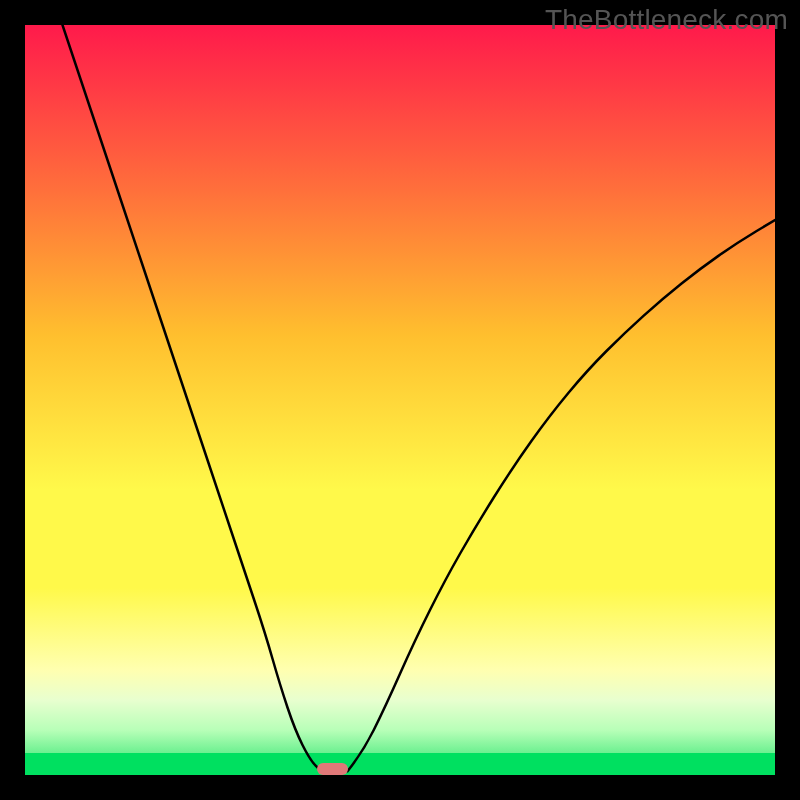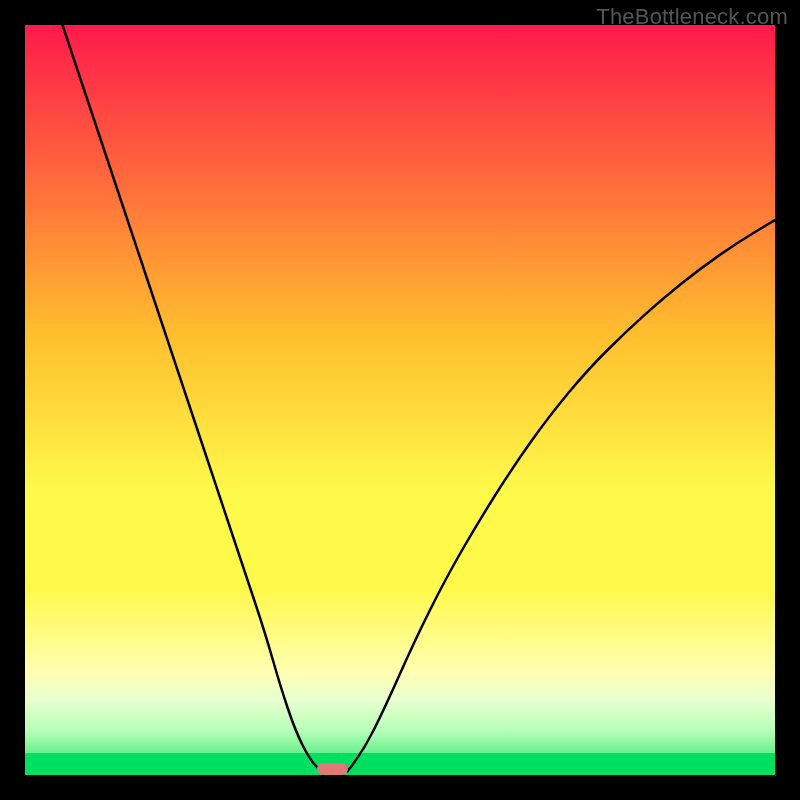--- a/index.html
+++ b/index.html
@@ -29,21 +29,21 @@
   .gradient-bg {
     position: absolute;
     left: 0;
     width: 100%;
   }
   .attribution {
     position: absolute;
     top: 4px;
     right: 12px;
     color: #555;
-    font-size: 22px;
+    font-size: 28px;
     font-family: Arial, sans-serif;
     letter-spacing: 0.2px;
   }
   svg.curves {
     position: absolute;
     top: 0; left: 0;
     width: 100%;
     height: 100%;
   }
   .marker {

